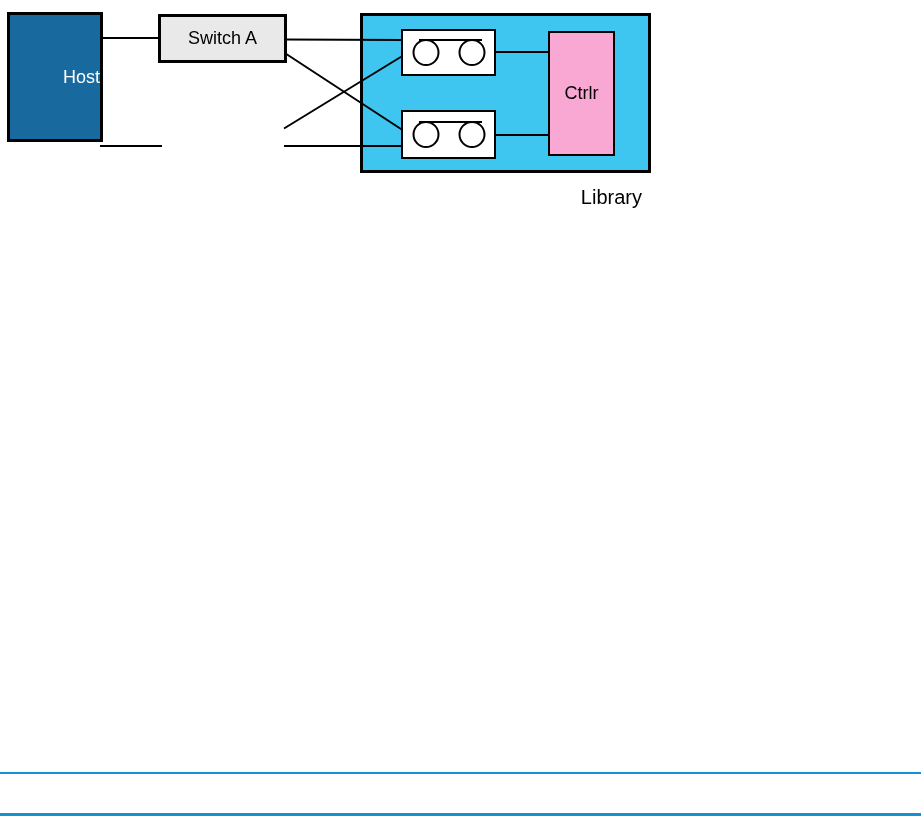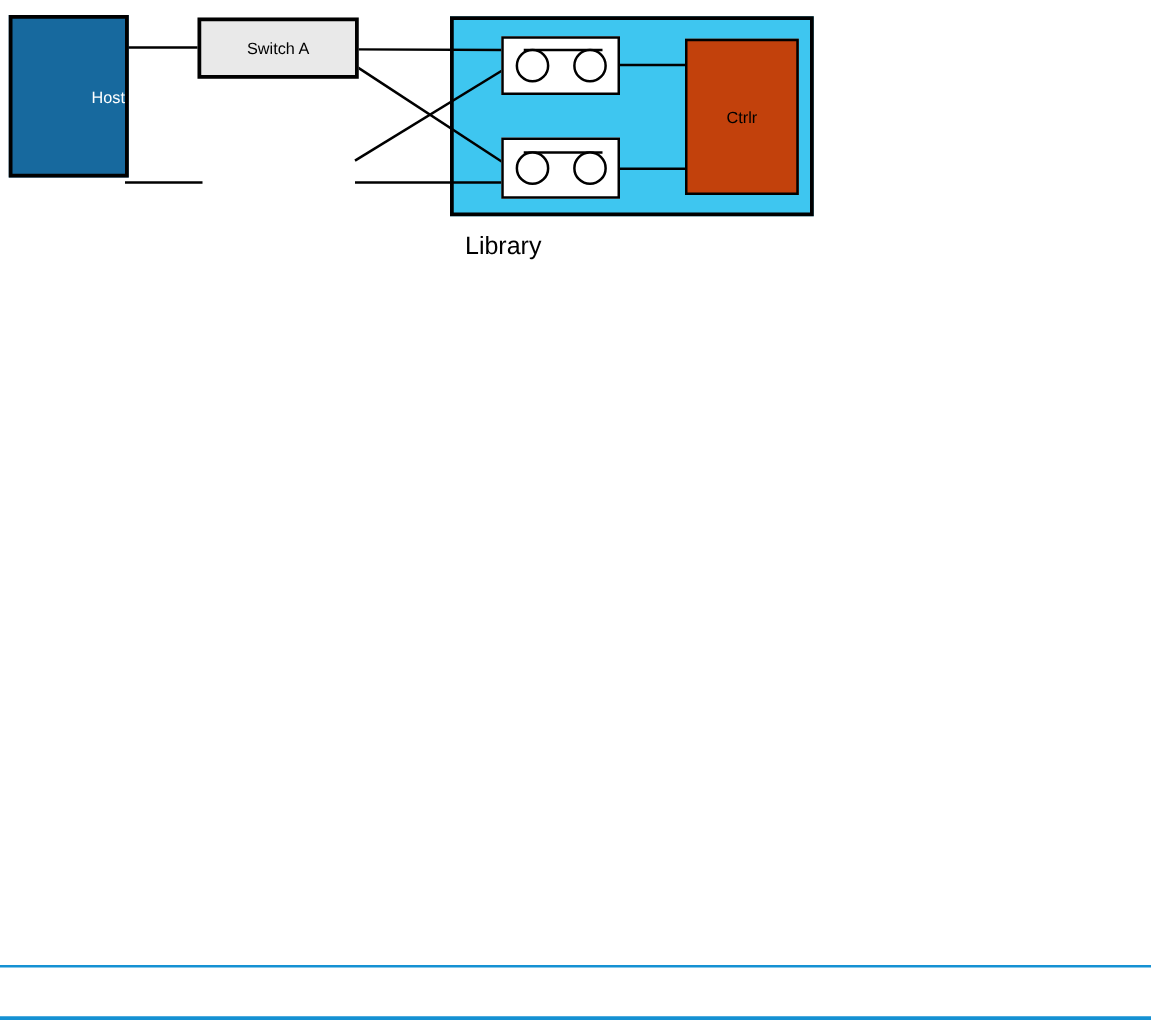--- a/index.html
+++ b/index.html
@@ -18,21 +18,21 @@
     background:#fff;
     overflow:hidden;
     font-family:"Liberation Sans", sans-serif;
     color:#000;
   }
   .diagram{position:absolute;inset:0;}
   .box{
     position:absolute;
     box-sizing:border-box;
     display:flex;align-items:center;justify-content:center;
-    font-size:13px;
+    font-size:18px;
   }
   .host-box{
     left:7px;top:12px;width:96px;height:130px;
     background:var(--host-fill);
     border:3px solid var(--box-border);
     color:var(--host-text);
     z-index:3;
     justify-content:flex-end;
   }
   .switch-box{
@@ -58,29 +58,29 @@
     border:2px solid var(--box-border);
     z-index:3;
     padding:0;
   }
   .drive-1{left:401px;top:29px;width:95px;height:47px;}
   .drive-2{left:401px;top:110px;width:95px;height:49px;}
   .drive-box svg{display:block;width:100%;height:100%;}
   .drive-box svg circle{fill:#fff;stroke:var(--wire);stroke-width:2;}
   .drive-box svg line{stroke:var(--wire);stroke-width:2;}
   .ctrlr-box{
-    left:548px;top:31px;width:91px;height:125px;
-    background:#c2410c;
+    left:548px;top:31px;width:67px;height:125px;
+    background:#f9a8d4;
     border:2px solid var(--box-border);
     z-index:3;
   }
   .library-label{
     position:absolute;
-    left:372px;top:186px;width:291px;
-    text-align:left;
+    left:351px;top:186px;width:291px;
+    text-align:right;
     font-size:20px;
     z-index:3;
   }
   .rule{position:absolute;left:0;width:921px;background:var(--footer-rule);}
   .rule-top{top:772px;height:2px;}
   .rule-bottom{top:813px;height:3px;}
 </style>
 </head>
 <body>
 

